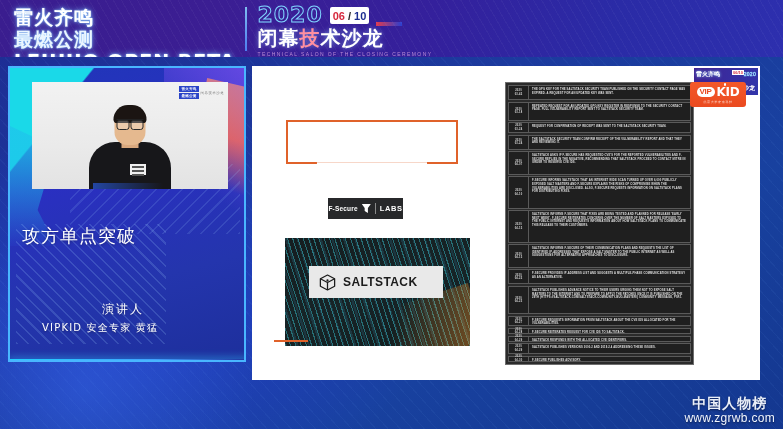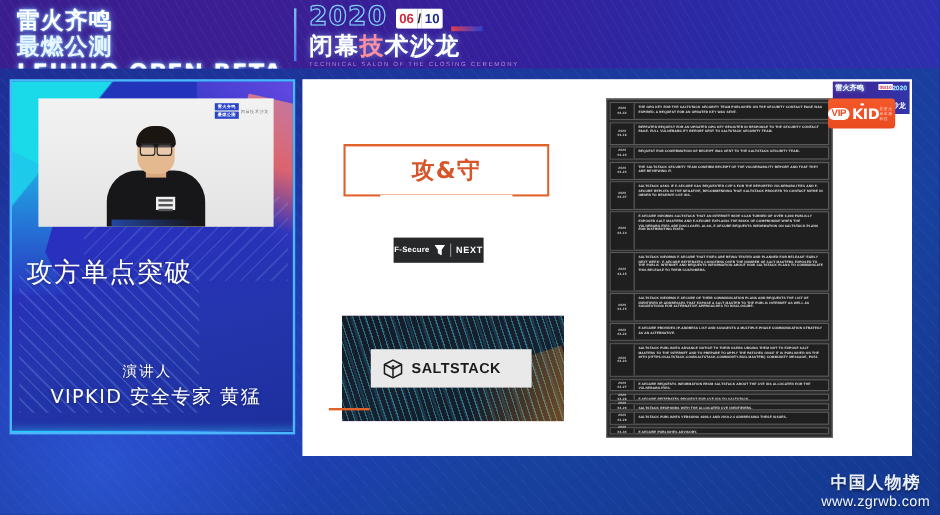--- a/index.html
+++ b/index.html
@@ -166,24 +166,24 @@
     background: rgba(255,255,255,.25);
   }
   .p-badge { position:absolute; left:50%; bottom:14px; transform:translateX(-50%) translateX(8px); width:16px; height:11px; background:#f0f0f0; }
   .p-badge i { display:block; height:2px; background:#555; margin:2px 2px 0; }
   .p-shoulderhl { position:absolute; left:6px; bottom:0; width:70px; height:6px; background: linear-gradient(90deg, rgba(40,90,220,.7), rgba(40,90,220,0)); }
 
   .lp-line1, .lp-line2, .lp-line3, .lp-line4 {
     position: absolute; color: #ffffff; font-family: "DejaVu Sans", sans-serif;
     text-shadow: 0 1px 3px rgba(0,0,0,.35);
   }
-  .lp-line1 { left: 12px; top: 144px; font-size: 22px; letter-spacing: 1px; }
+  .lp-line1 { left: 12px; top: 156px; font-size: 18px; letter-spacing: 1px; }
   .lp-line2 { left: 68px; top: 192px; font-size: 18px; letter-spacing: 1px; }
   .lp-line3 { left: 92px; top: 233px; font-size: 12px; letter-spacing: 2px; }
-  .lp-line4 { left: 32px; top: 253px; font-size: 16px; letter-spacing: 1.2px; }
+  .lp-line4 { left: 32px; top: 253px; font-size: 10px; letter-spacing: 1.2px; }
 
   .lp-underline {
     position: absolute; left: -2px; bottom: -2px; width: 244px; height: 3px;
     background: linear-gradient(90deg, #1fd3ff, #40a0ff 60%, rgba(64,160,255,0));
     box-shadow: 0 0 8px #35c6ff;
   }
 
   
   .slide {
     position: absolute; left: 252px; top: 66px; width: 508px; height: 314px;
@@ -206,22 +206,22 @@
     position: absolute; left: 76px; top: 132px; width: 75px; height: 21px;
     background: #27282a; display: flex; align-items: center; justify-content: center; gap: 4px;
   }
   .fsec .fs-t { color:#fff; font-size: 6.5px; font-weight: 700; letter-spacing: .2px; }
   .fsec .fs-mark { width: 9px; height: 9px; background: #fff;
       clip-path: polygon(0 0, 100% 0, 68% 45%, 68% 100%, 32% 78%, 32% 45%); }
   .fsec .fs-div { width: 1px; height: 11px; background: #8a8a8a; }
   .fsec .fs-l { color:#fff; font-size: 7.5px; font-weight: 700; letter-spacing: .6px; }
 
   .saltbox {
-    position: absolute; left: 33px; top: 172px; width: 185px; height: 88px;
-    background: #f9a8d4; overflow: hidden; margin-top: 25px;
+    position: absolute; left: 33px; top: 172px; width: 185px; height: 108px;
+    background: #fde047; overflow: hidden;
   }
   .saltbox .code {
     position:absolute; inset:0;
     background:
       repeating-linear-gradient(72deg, rgba(42,170,190,.55) 0 1px, rgba(0,0,0,0) 1px 5px),
       repeating-linear-gradient(72deg, rgba(30,90,120,.35) 0 2px, rgba(0,0,0,0) 2px 11px),
       linear-gradient(160deg,#09131e,#0b1a26 50%,#07121c);
     opacity: .95;
   }
   .saltbox .glint {
@@ -269,21 +269,21 @@
       -webkit-text-stroke:.4px #7fd4ff; }
   .tl-banner .tb-c { position:absolute; right:3px; bottom:2px; font-size:6px; color:#fff; font-weight:700;
       font-family:"DejaVu Sans",sans-serif; }
   .tl-banner .tb-chip { position:absolute; right:14px; top:2px; background:#fff; color:#d6283c; font-size:4px; font-weight:700; padding:0 1px; }
 
   
   .vipkid {
     position: absolute; right: 14px; top: 16px; width: 56px; height: 25px;
     background: linear-gradient(180deg,#f4592a,#ea4a1f);
     border-radius: 3px;
-    display: flex; flex-direction: row; align-items: center; justify-content: center;
+    display: flex; flex-direction: column; align-items: center; justify-content: center;
   }
   .vipkid .vk-main { display: flex; align-items: center; gap: 2px; }
   .vipkid .vk-vip {
     background: #fff; color: #ea4a1f; font-size: 8px; font-weight: 700;
     border-radius: 7px; padding: 0 3px; line-height: 10px; letter-spacing: -.3px;
   }
   .vipkid .vk-kid {
     color: #fff; font-size: 12px; font-weight: 700; letter-spacing: -.3px;
     font-family: "DejaVu Sans", sans-serif; position: relative;
   }
@@ -380,27 +380,26 @@
     <div class="lp-line1">攻方单点突破</div>
     <div class="lp-line3">演讲人</div>
     <div class="lp-line4">VIPKID  安全专家  黄猛</div>
 
     <div class="lp-underline"></div>
   </div>
 
   <div class="slide">
 
     <div class="slide-title-box"></div>
-    <div class="slide-title">攻&amp;守</div>
 
     <div class="fsec">
       <span class="fs-t">F-Secure</span>
       <span class="fs-mark"></span>
       <span class="fs-div"></span>
-      <span class="fs-l">NEXT</span>
+      <span class="fs-l">LABS</span>
     </div>
 
     <div class="saltbox">
       <div class="code"></div>
       <div class="glint"></div>
       <div class="saltchip">
         <span class="cube">
           <svg width="19" height="19" viewBox="0 0 24 24" fill="none" stroke="#1c1c1c" stroke-width="1.6" stroke-linejoin="round">
             <path d="M12 2.6 21 7.3v9.4L12 21.4 3 16.7V7.3z"></path>
             <path d="M3 7.3 12 12l9-4.7"></path>

